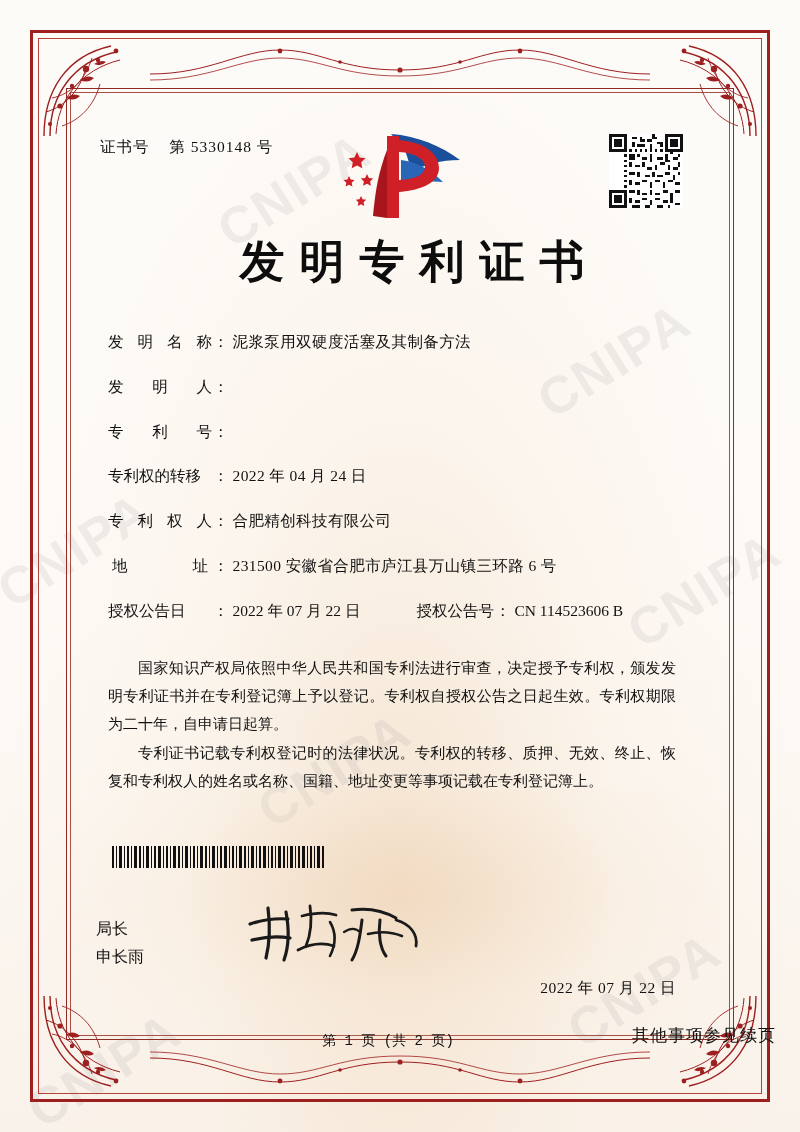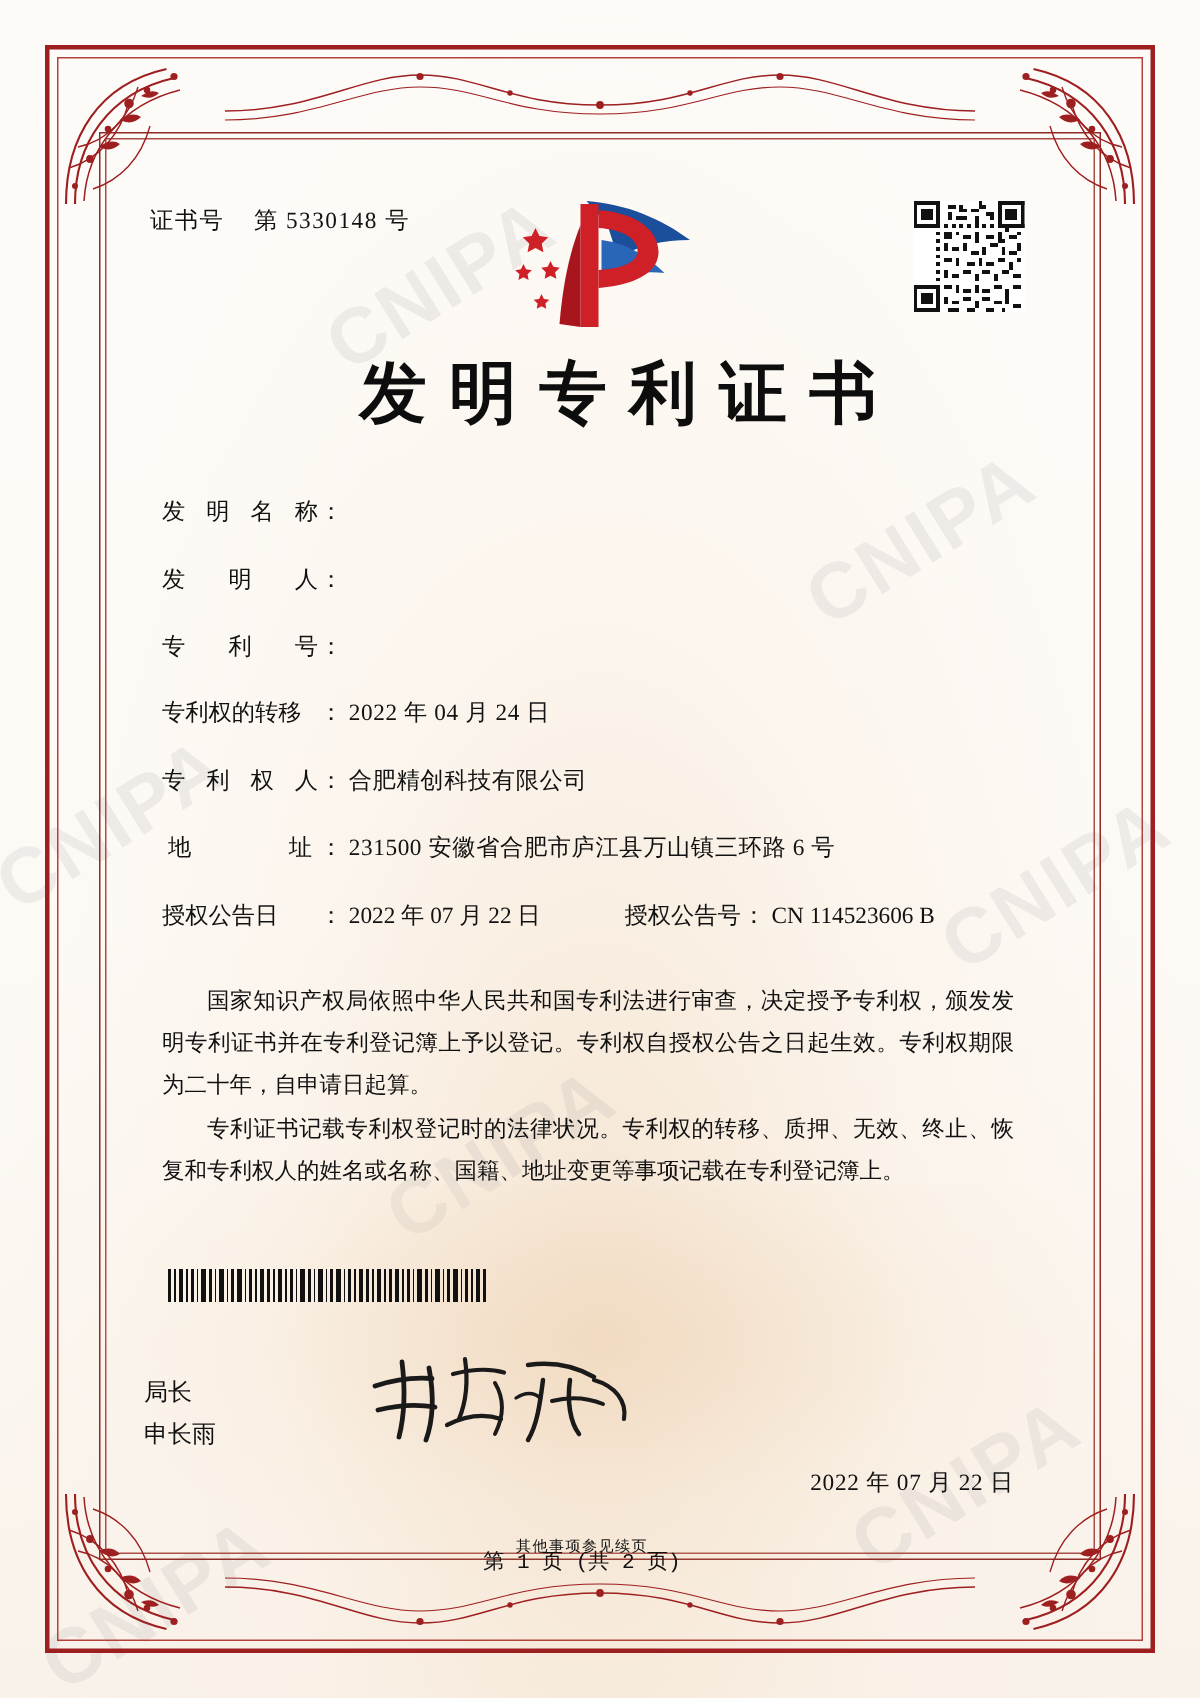--- a/index.html
+++ b/index.html
@@ -253,22 +253,22 @@
     text-align: center;
     font-size: 14px;
     color: #111;
     font-family: Liberation Mono, monospace;
   }
 
   .footnote {
     position: absolute;
     left: 0; right: 0;
     top: 1024px;
-    text-align: center;
-    font-size: 10px;
+    text-align: right;
+    font-size: 17px;
     color: #111;
     letter-spacing: 1px;
   }
 
   
   .lower-tint {
     position: absolute;
     left: 70px;
     right: 70px;
     top: 790px;
@@ -564,20 +564,21 @@
     <div class="fields">
 
       <div class="field-row">
         <div class="f-label spread">
           <span>发</span>
             <span>明</span>
             <span>名</span>
             <span>称</span>
         </div>
         <div class="f-colon">：</div>
+        <div class="f-value">泥浆泵用双硬度活塞及其制备方法</div>
       </div>
 
       <div class="field-row">
         <div class="f-label spread">
           <span>发</span>
             <span>明</span>
             <span>人</span>
         </div>
         <div class="f-colon">：</div>
       </div>

